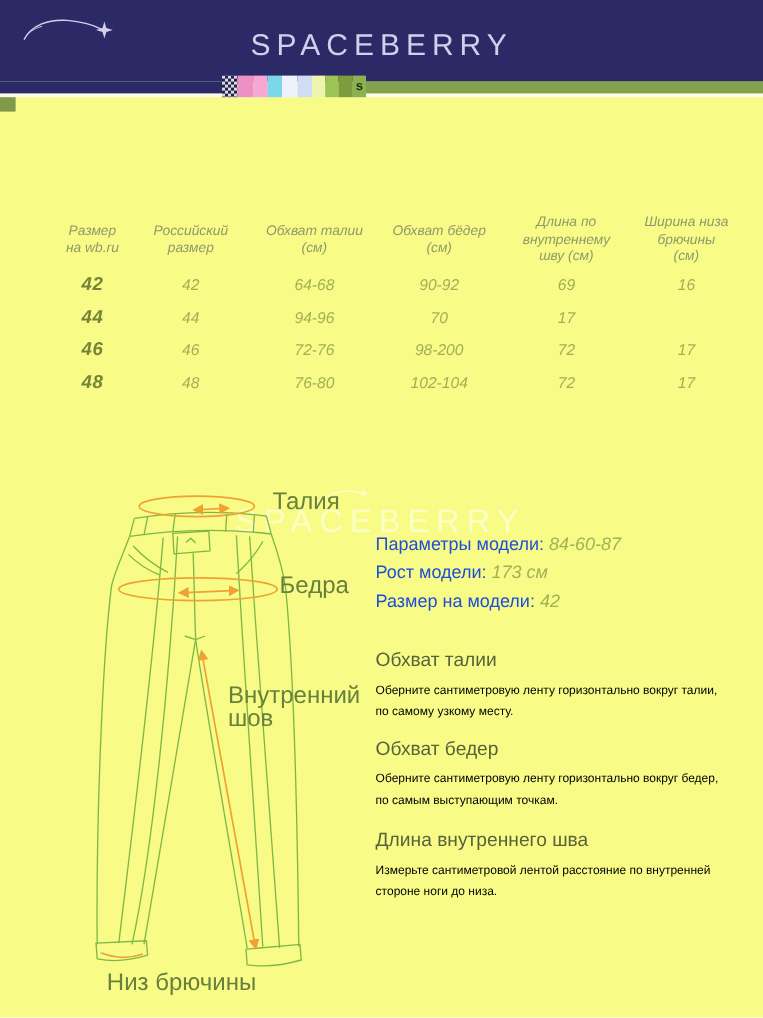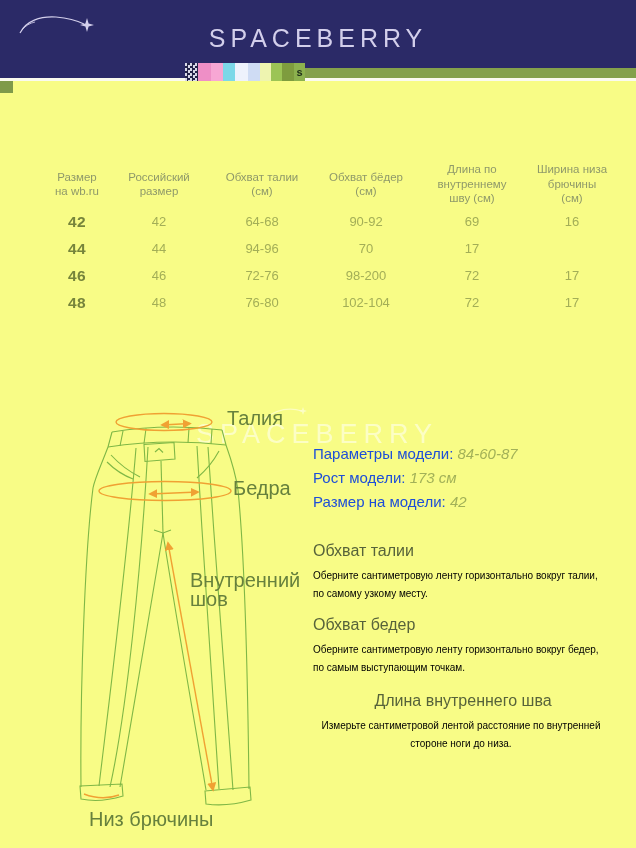--- a/index.html
+++ b/index.html
@@ -23,21 +23,21 @@
   .g6{width:12px;background:#cfdcf4;}
   .g7{width:11px;background:#eef4b0;}
   .g8{width:11px;background:#9cc455;}
   .g9{width:12px;background:#7e9c3e;}
   .g10{width:11px;background:#8cb14e;color:#20301a;font-size:11px;line-height:18px;text-align:center;font-weight:bold;}
   
   .logo{position:absolute;left:0;top:24px;width:636px;text-align:center;z-index:2;}
   .logo-text{position:relative;display:inline-block;color:#d3cfeb;font-size:25px;letter-spacing:5px;font-weight:normal;}
   .logo-star{position:absolute;left:16px;top:-15px;}
   
-  .size-table{position:absolute;left:38px;top:160px;width:572px;}
+  .size-table{position:absolute;left:38px;top:176px;width:572px;font-style:italic;}
   .trow{display:grid;grid-template-columns:78px 86px 120px 88px 124px 76px;}
   .thead{height:48px;}
   .th{white-space:pre-line;text-align:center;font-size:11.5px;line-height:14.5px;color:#8f996a;
       display:flex;align-items:center;justify-content:center;}
   .tr{height:27px;}
   .td{display:flex;align-items:center;justify-content:center;font-size:13px;color:#a3ae57;}
   .td.first{font-size:15.5px;font-weight:bold;color:#76843b;letter-spacing:0.5px;}
   
   .watermark{position:absolute;left:196px;top:419px;font-size:27px;letter-spacing:6px;
              color:rgba(255,255,250,0.55);z-index:1;}
@@ -47,21 +47,21 @@
   .lbl-waist{left:227px;top:409px;}
   .lbl-hips{left:233px;top:479px;}
   .lbl-inseam{left:190px;top:571px;}
   .lbl-hem{left:89px;top:810px;}
   .pants{position:absolute;left:50px;top:400px;z-index:2;}
   
   .model-info{position:absolute;left:313px;top:442px;z-index:2;font-size:15px;line-height:24px;}
   .model-info .lbl{color:#1d4ed8;}
   .model-info .val{color:#a2b158;font-style:italic;}
   .section{position:absolute;left:313px;width:300px;z-index:2;}
-  .sec1{top:542px;} .sec2{top:616px;} .sec3{top:692px;text-align:center;}
+  .sec1{top:542px;} .sec2{top:616px;} .sec3{top:692px;}
   .sec-title{font-size:16px;color:#57633a;}
   .sec-body{margin-top:7px;font-size:10px;line-height:18px;color:#000000;width:296px;}
 </style>
 </head>
 <body>
 
 <div class="canvas">
 
   <div class="band-navy"></div>
   <div class="band-navy-ext"></div>

